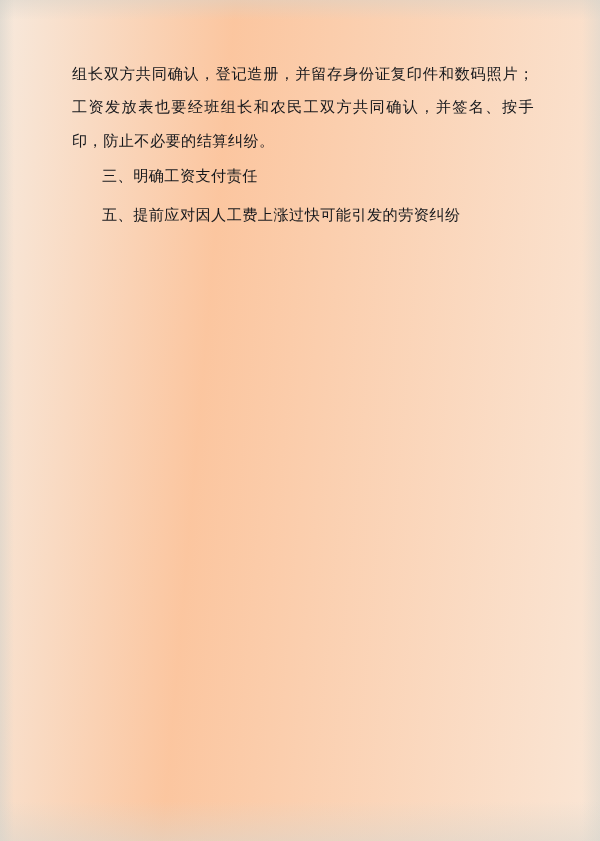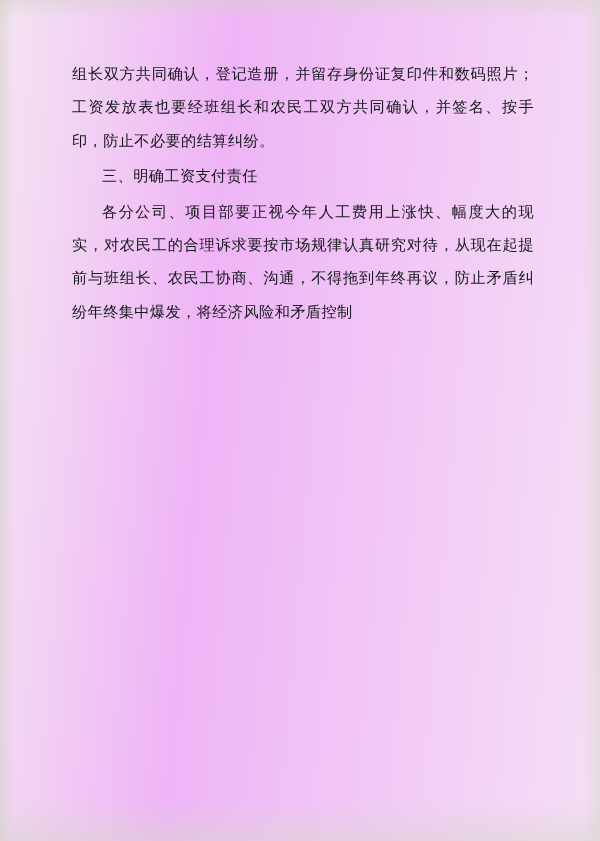--- a/index.html
+++ b/index.html
@@ -9,21 +9,21 @@
   body {
     width: 600px;
     height: 841px;
     background: #ffffff;
     font-family: "DejaVu Sans", sans-serif;
   }
   .page {
     position: relative;
     width: 600px;
     height: 841px;
-    background: #d946ef;
+    background: #f97316;
     overflow: hidden;
   }
   
   .page-tone {
     position: absolute;
     inset: 0;
     background:
       linear-gradient(95deg, rgba(247,246,242,0.9) 0%, rgba(253,253,251,0.6) 35%, rgba(250,250,247,0.85) 100%);
     pointer-events: none;
   }
@@ -90,15 +90,15 @@
 <div class="page">
   <div class="page-tone"></div>
   <div class="scan-edge-top"></div>
   <div class="scan-edge-left"></div>
   <div class="scan-edge-right"></div>
   <div class="scan-edge-bottom"></div>
 
   <div class="doc-body">
     <p class="para">组长双方共同确认，登记造册，并留存身份证复印件和数码照片；工资发放表也要经班组长和农民工双方共同确认，并签名、按手印，防止不必要的结算纠纷。</p>
     <p class="para heading">三、明确工资支付责任</p>
-    <p class="para indent">各分公司、项目部要正视今年人工费用上涨快、幅度大的现实，对农民工的合理诉求要按市场规律认真研究对待，从现在起提前与班组长、农民工协商、沟通，不得拖到年终再议，防止矛盾纠纷年终集中爆发，将经济风险和矛盾控制</p>
+    <p class="para heading spacer-above">五、提前应对因人工费上涨过快可能引发的劳资纠纷</p>
   </div>
 </div>
 
 </body></html>

